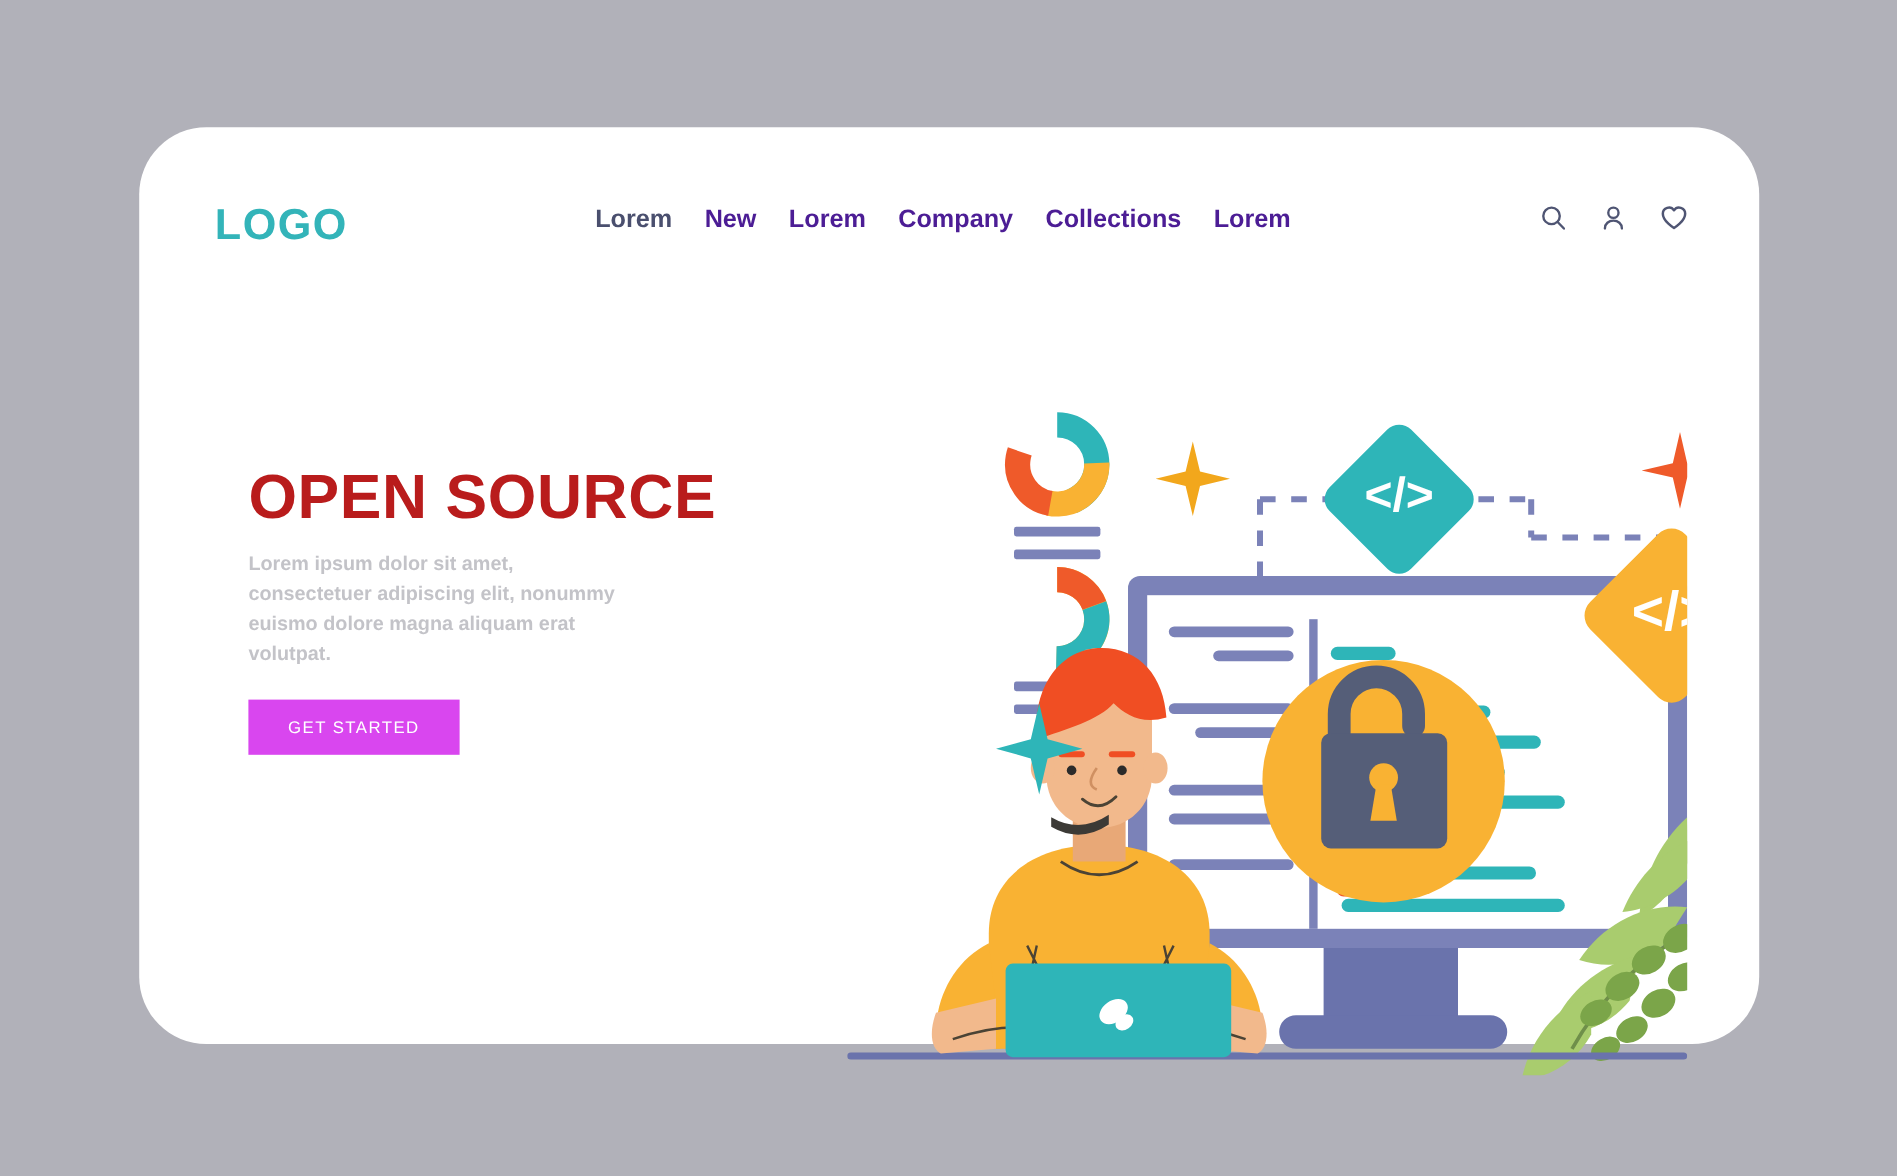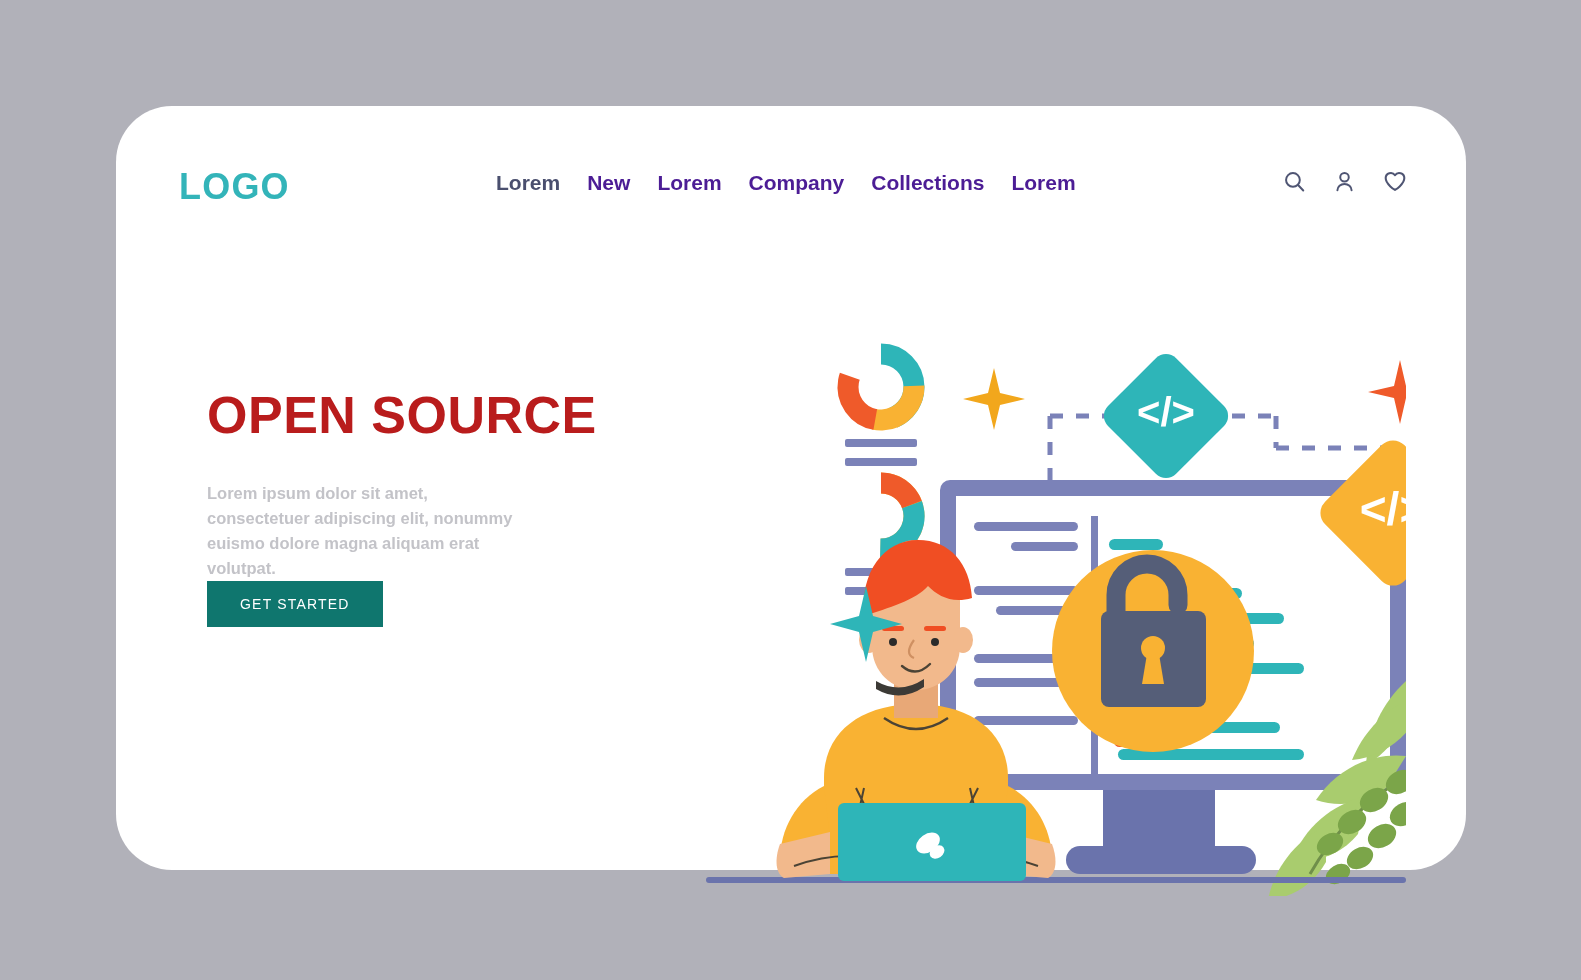--- a/index.html
+++ b/index.html
@@ -69,30 +69,31 @@
   }
   .hero-title {
     font-size: 52px;
     font-weight: 700;
     letter-spacing: 0.5px;
     color: #b91c1c;
     line-height: 1.05;
     white-space: nowrap;
   }
   .hero-text {
-    margin-top: 38px;
+    margin-top: 15px;
     width: 310px;
     font-size: 16.5px;
     font-weight: 700;
     line-height: 1.52;
     color: #c3c3c8;
   }
   .cta {
+    margin-top: 25px;
     display: inline-block;
-    background: #0f766e;
+    background: #d946ef;
     color: #ffffff;
     font-size: 14px;
     letter-spacing: 1.2px;
     padding: 15px 33px;
     border: none;
     font-family: inherit;
     cursor: pointer;
   }
 
   

